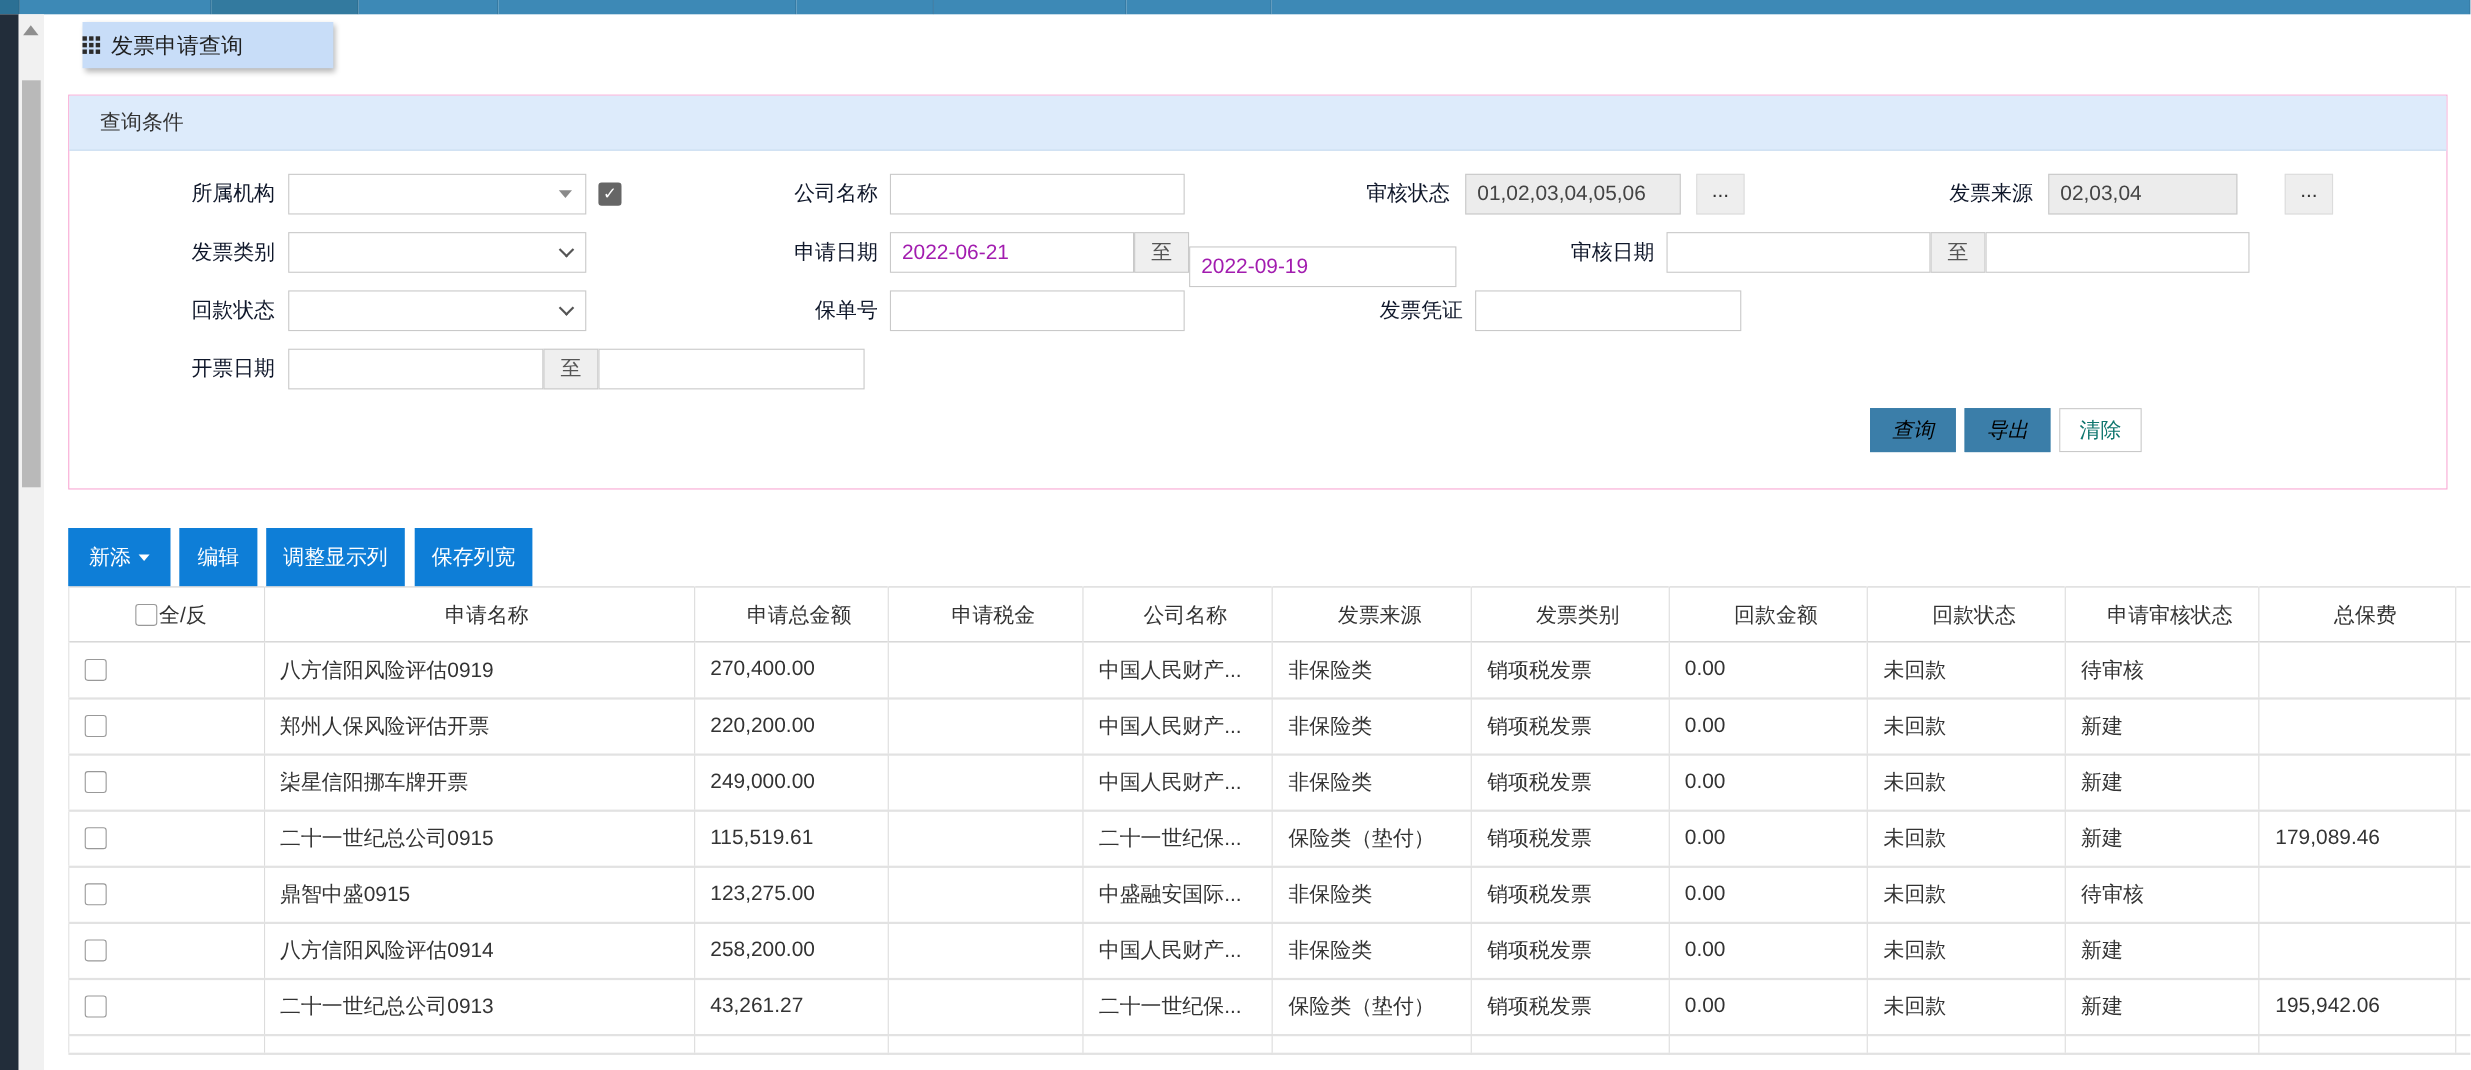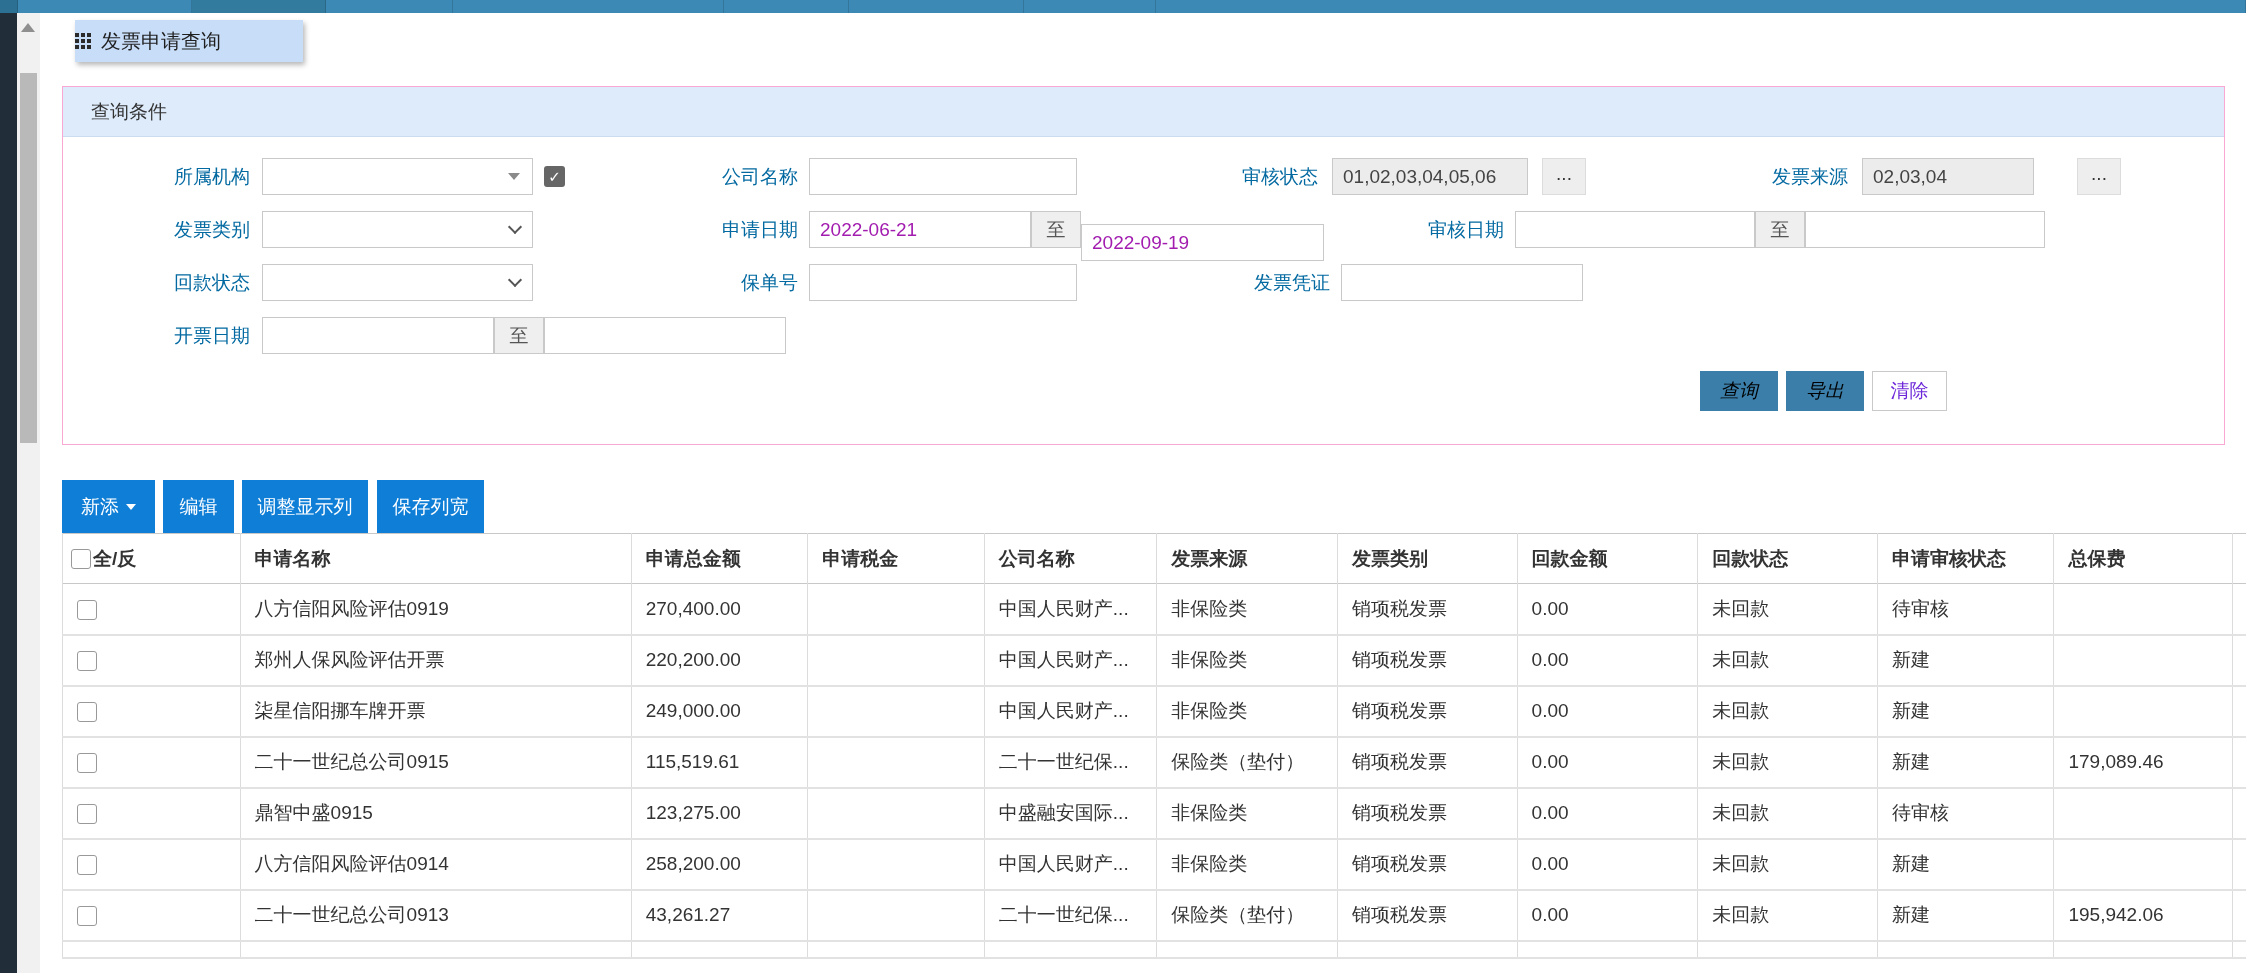--- a/index.html
+++ b/index.html
@@ -25,51 +25,51 @@
     box-shadow:2px 3px 5px rgba(0,0,0,.28); display:flex; align-items:center; }
   .grid-icon { width:17px; height:17px; display:grid; grid-template-columns:repeat(3,4px);
     grid-template-rows:repeat(3,4px); gap:2px; margin-right:9px; }
   .grid-icon i { background:#2b2b2b; display:block; }
   .chip .t { font-size:20px; color:#1f1f1f; }
   
   .panel { position:absolute; left:62px; top:86px; width:2163px; height:359px;
     border:1px solid #f9a8d4; background:#fff; }
   .panel-h { height:50px; background:#ddebfb; border-bottom:1px solid #c9dcf0;
     line-height:49px; padding-left:28px; color:#333; }
-  .flabel { position:absolute; height:37px; line-height:37px; text-align:right; color:#0369a1; }
+  .flabel { position:absolute; height:37px; line-height:37px; text-align:right; color:#0f172a; }
   .ctl { position:absolute; height:37px; border:1px solid #c9c9c9; background:#fff; }
   input.ctl { padding:0 10px; font-size:19px; color:#a21caf; font-family:inherit; outline:none; }
   input.ctl.ro { background:#ececec; color:#444; }
   .selectbox { display:flex; align-items:center; justify-content:flex-end; padding-right:12px; cursor:pointer; }
   .caret-solid { width:0; height:0; border-left:6px solid transparent; border-right:6px solid transparent;
     border-top:7px solid #8a8a8a; }
   .chev { width:10px; height:10px; border-right:2px solid #555; border-bottom:2px solid #555;
     transform:rotate(45deg); margin-top:-6px; }
   .sep { position:absolute; height:37px; background:#efefef; border:1px solid #c9c9c9;
     text-align:center; line-height:36px; color:#555; }
   .dots { position:absolute; height:37px; background:#eee; border:1px solid #dcdcdc;
     text-align:center; line-height:30px; color:#333; cursor:pointer; }
   .cb-checked { position:absolute; width:21px; height:21px; background:#666; border-radius:3px;
     color:#fff; font-size:15px; line-height:21px; text-align:center; cursor:pointer; }
   .btn { position:absolute; height:40px; border:1px solid transparent; font-size:19px;
     font-family:inherit; cursor:pointer; }
   .btn.primary { background:#3b7ea9; border-color:#3b7ea9; color:#000000;font-style:italic; }
-  .btn.ghost { background:#fff; border-color:#c9c9c9; color:#6d28d9; }
+  .btn.ghost { background:#fff; border-color:#c9c9c9; color:#0f766e; }
   
   .tbtn { position:absolute; top:480px; height:53px; background:#0e7ed7; border:none; color:#fff;
     font-size:19px; font-family:inherit; cursor:pointer; }
   .tbtn .dd { display:inline-block; width:0; height:0; border-left:5px solid transparent;
     border-right:5px solid transparent; border-top:6px solid #fff; margin-left:7px; vertical-align:middle; }
   
   .tablewrap { position:absolute; left:62px; top:533px; width:2184px; overflow:hidden; }
   table { border-collapse:collapse; table-layout:fixed; width:2356px; }
   th, td { border-right:1px solid #dcdcdc; padding:0 0 0 14px; text-align:left;
     white-space:nowrap; overflow:hidden; font-size:19px; color:#333; }
   thead tr { border-top:1px solid #c8c8c8; border-bottom:1px solid #c8c8c8; }
-  th { height:50px; font-weight:bold; }
+  th { height:50px; font-weight:normal;text-align:center; }
   tbody tr { border-bottom:2px solid #e2e2e2; }
   td { height:51px; font-weight:normal; }
   tr.partial td { height:17px; }
   th:first-child, td:first-child { border-left:1px solid #dcdcdc; }
   .rowcb { width:20px; height:20px; border:1px solid #999; border-radius:3px; background:#fff;
     display:inline-block; vertical-align:middle; cursor:pointer; }
   th .rowcb { margin-right:2px; margin-left:-6px; }
 </style>
 </head>
 <body>

